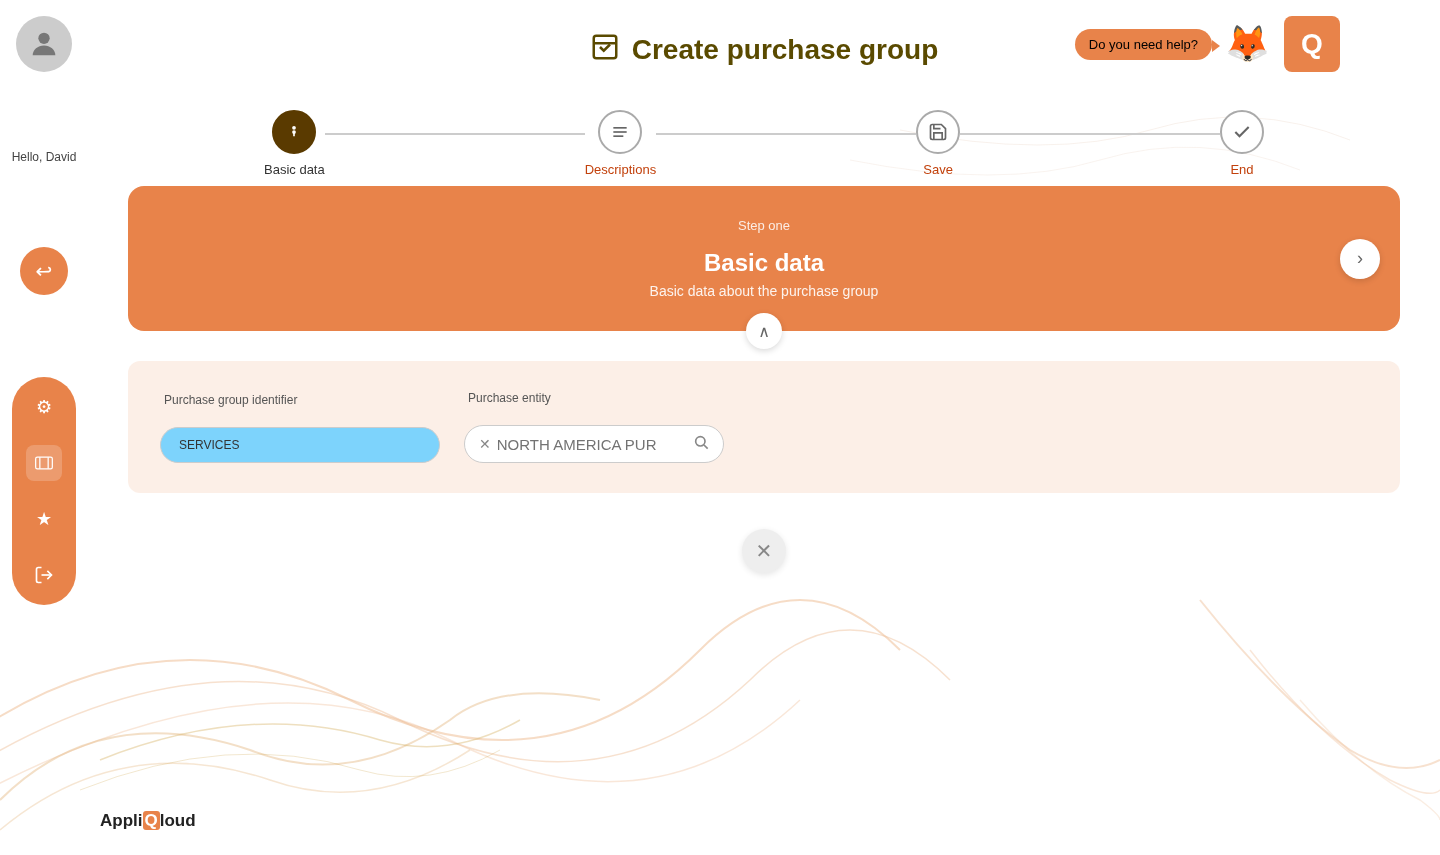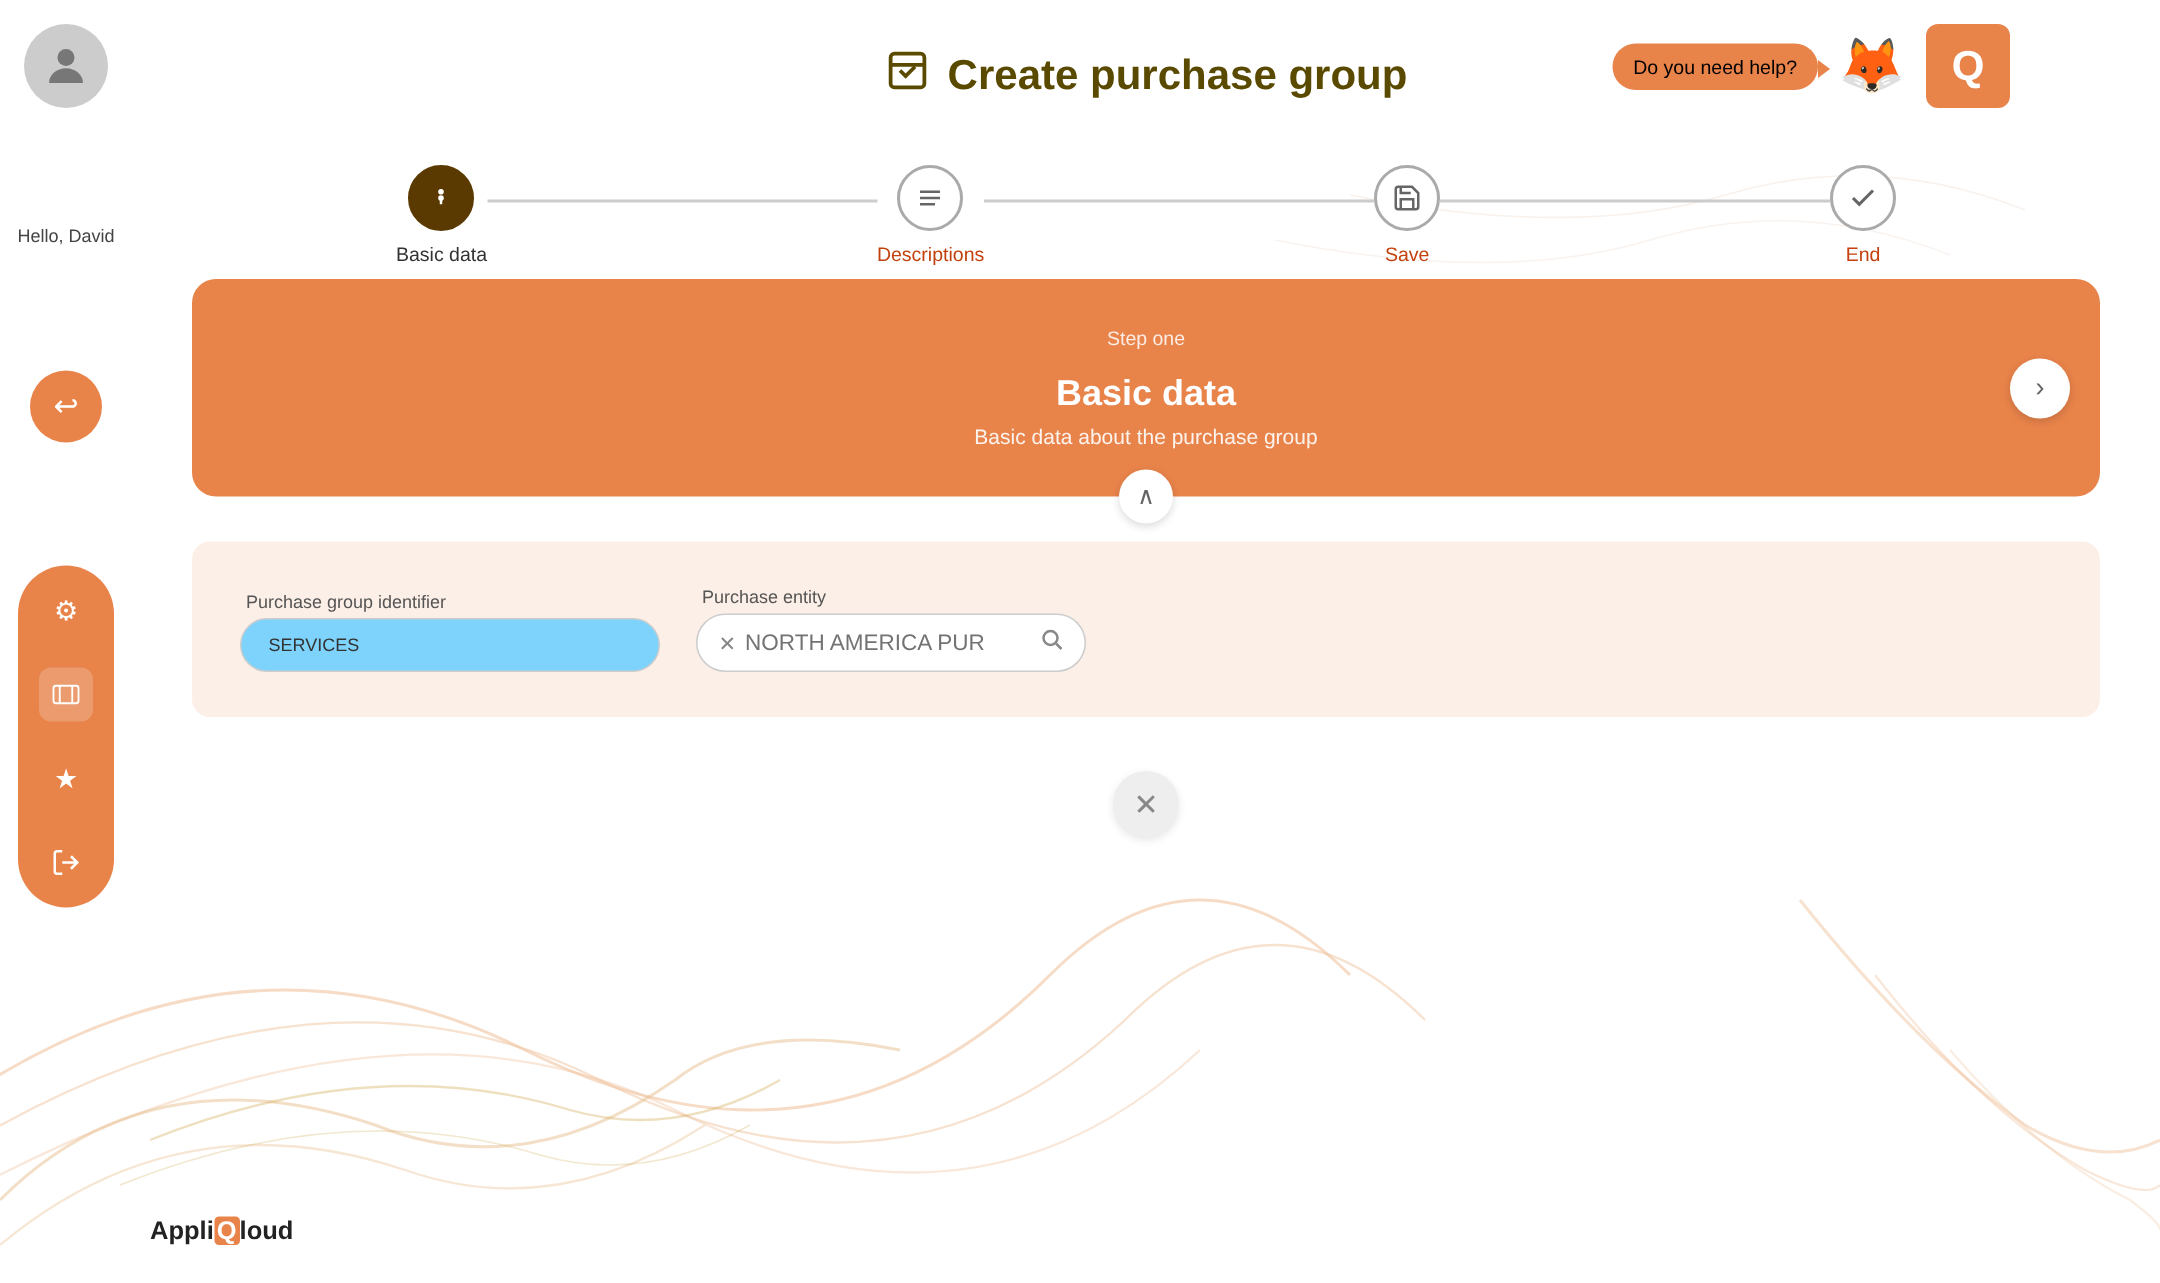--- a/index.html
+++ b/index.html
@@ -321,21 +321,21 @@
       padding: 30px 32px;
       margin-top: 30px;
       display: flex;
       gap: 24px;
       align-items: flex-end;
     }
 
     .field-group {
       display: flex;
       flex-direction: column;
-      gap: 4px;
+      gap: 20px;
     }
 
     .field-label {
       font-size: 12px;
       color: #555;
       margin-left: 4px;
     }
 
     .field-input {
       border: 1.5px solid #ccc;

